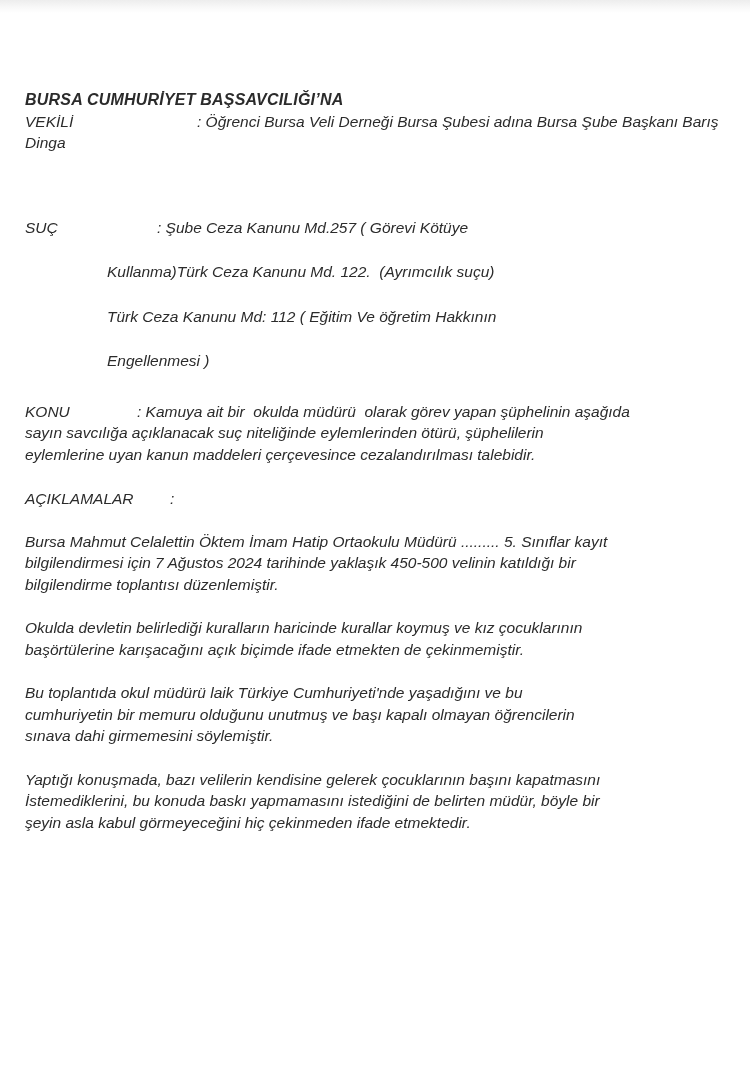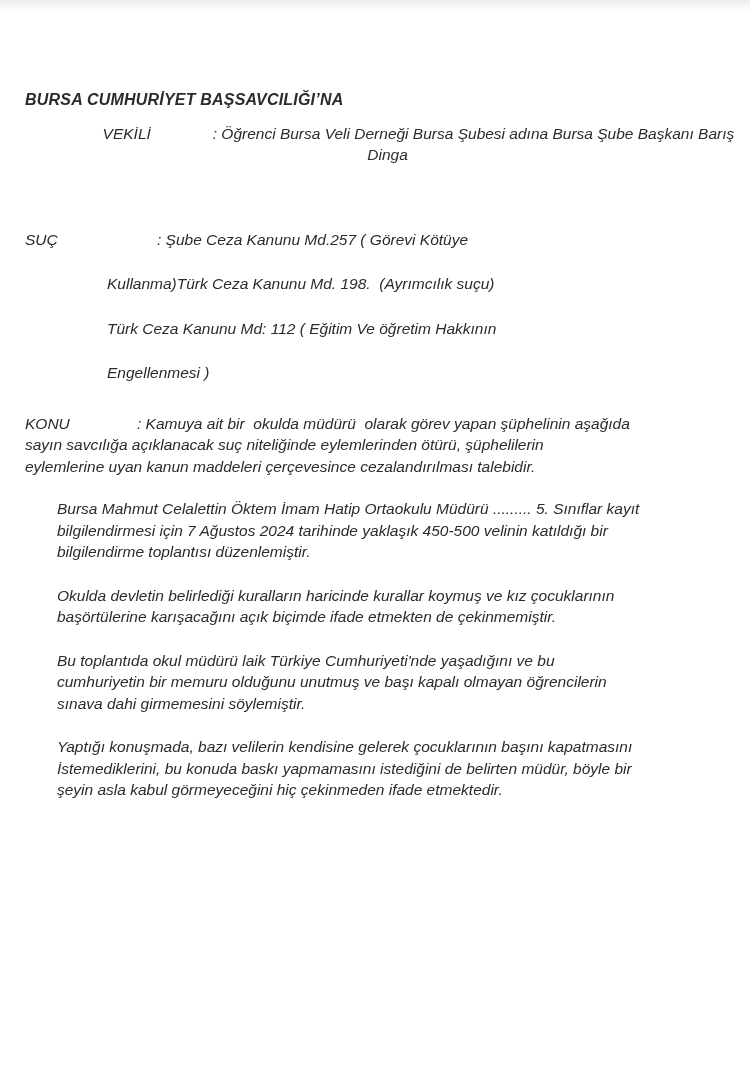--- a/index.html
+++ b/index.html
@@ -44,53 +44,54 @@
   }
   
   .lw-complainant { width: 167px; }
   .lw-attorney    { width: 172px; }
   .lw-suspect     { width: 139px; }
   .lw-offense     { width: 132px; }
   .lw-subject     { width: 112px; }
   .lw-explain     { width: 145px; }
 
   .f-complainant  { margin-top: 44px; }
-  .f-attorney     { margin-top: 12px; text-align: center; }
+  .f-attorney     { margin-top: 0; }
   .f-suspect      { margin-top: 85px; }
   .f-offense      { margin-top: 63px; }
   .suc-cont       { margin-top: 23px; padding-left: 82px; white-space: pre; }
   .f-subject      { margin-top: 29px; }
   .f-explanations { margin-top: 23px; }
-  .para           { margin-top: 22px; white-space: pre; margin-left: 32px; }
+  .para           { margin-top: 22px; white-space: pre; }
   .para.first     { margin-top: 21px; }
 </style>
 </head>
 <body>
 
 <div class="top-shade"></div>
 
 <div class="page">
 
   <div class="doc-title">BURSA CUMHURİYET BAŞSAVCILIĞI’NA</div>
 
 
   <div class="row f-attorney"><span class="lbl lw-attorney">VEKİLİ</span><span class="val">: Öğrenci Bursa Veli Derneği Bursa Şubesi adına Bursa Şube Başkanı Barış
 Dinga</span></div>
 
 
   <div class="row f-offense"><span class="lbl lw-offense">SUÇ</span><span class="val">: Şube Ceza Kanunu Md.257 ( Görevi Kötüye</span></div>
 
-  <div class="suc-cont">Kullanma)Türk Ceza Kanunu Md. 198.  (Ayrımcılık suçu)</div>
+  <div class="suc-cont">Kullanma)Türk Ceza Kanunu Md. 122.  (Ayrımcılık suçu)</div>
   <div class="suc-cont">Türk Ceza Kanunu Md: 112 ( Eğitim Ve öğretim Hakkının</div>
   <div class="suc-cont">Engellenmesi )</div>
 
   <div class="row f-subject"><span class="lbl lw-subject">KONU</span><span class="val">: Kamuya ait bir  okulda müdürü  olarak görev yapan şüphelinin aşağıda
 sayın savcılığa açıklanacak suç niteliğinde eylemlerinden ötürü, şüphelilerin
 eylemlerine uyan kanun maddeleri çerçevesince cezalandırılması talebidir.</span></div>
 
+  <div class="row f-explanations"><span class="lbl lw-explain">AÇIKLAMALAR</span><span class="val">:</span></div>
 
   <div class="para first">Bursa Mahmut Celalettin Öktem İmam Hatip Ortaokulu Müdürü ......... 5. Sınıflar kayıt
 bilgilendirmesi için 7 Ağustos 2024 tarihinde yaklaşık 450-500 velinin katıldığı bir
 bilgilendirme toplantısı düzenlemiştir.</div>
 
   <div class="para">Okulda devletin belirlediği kuralların haricinde kurallar koymuş ve kız çocuklarının
 başörtülerine karışacağını açık biçimde ifade etmekten de çekinmemiştir.</div>
 
   <div class="para">Bu toplantıda okul müdürü laik Türkiye Cumhuriyeti'nde yaşadığını ve bu
 cumhuriyetin bir memuru olduğunu unutmuş ve başı kapalı olmayan öğrencilerin

